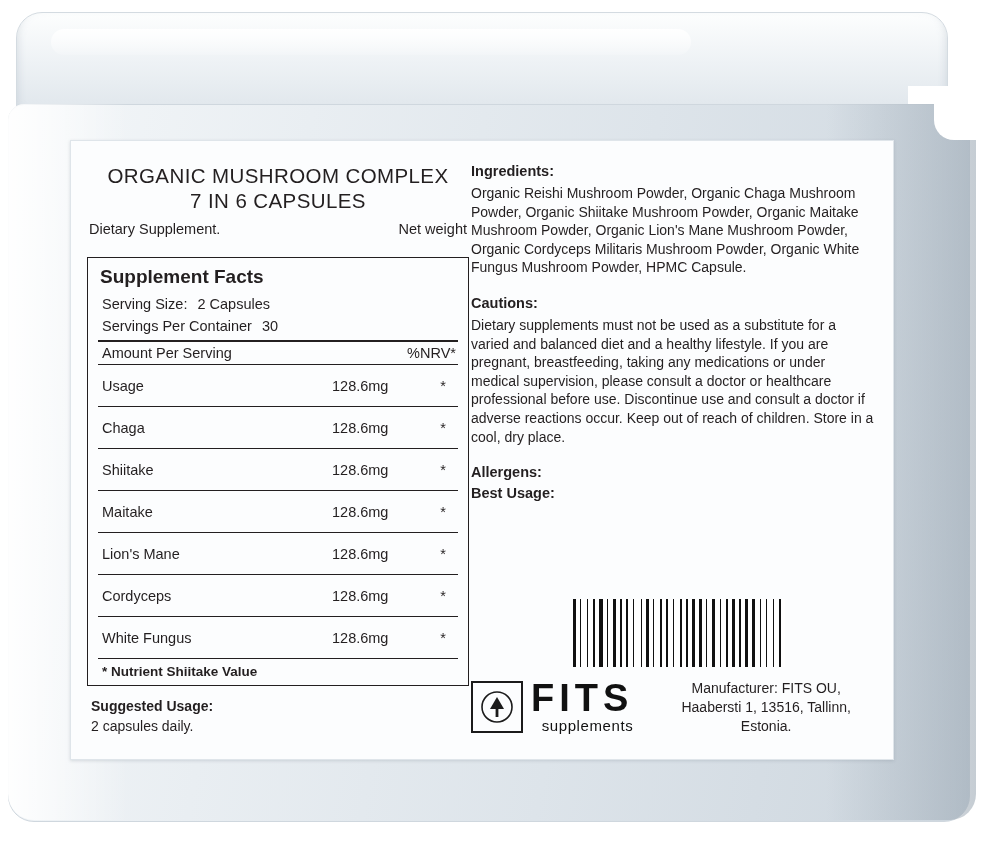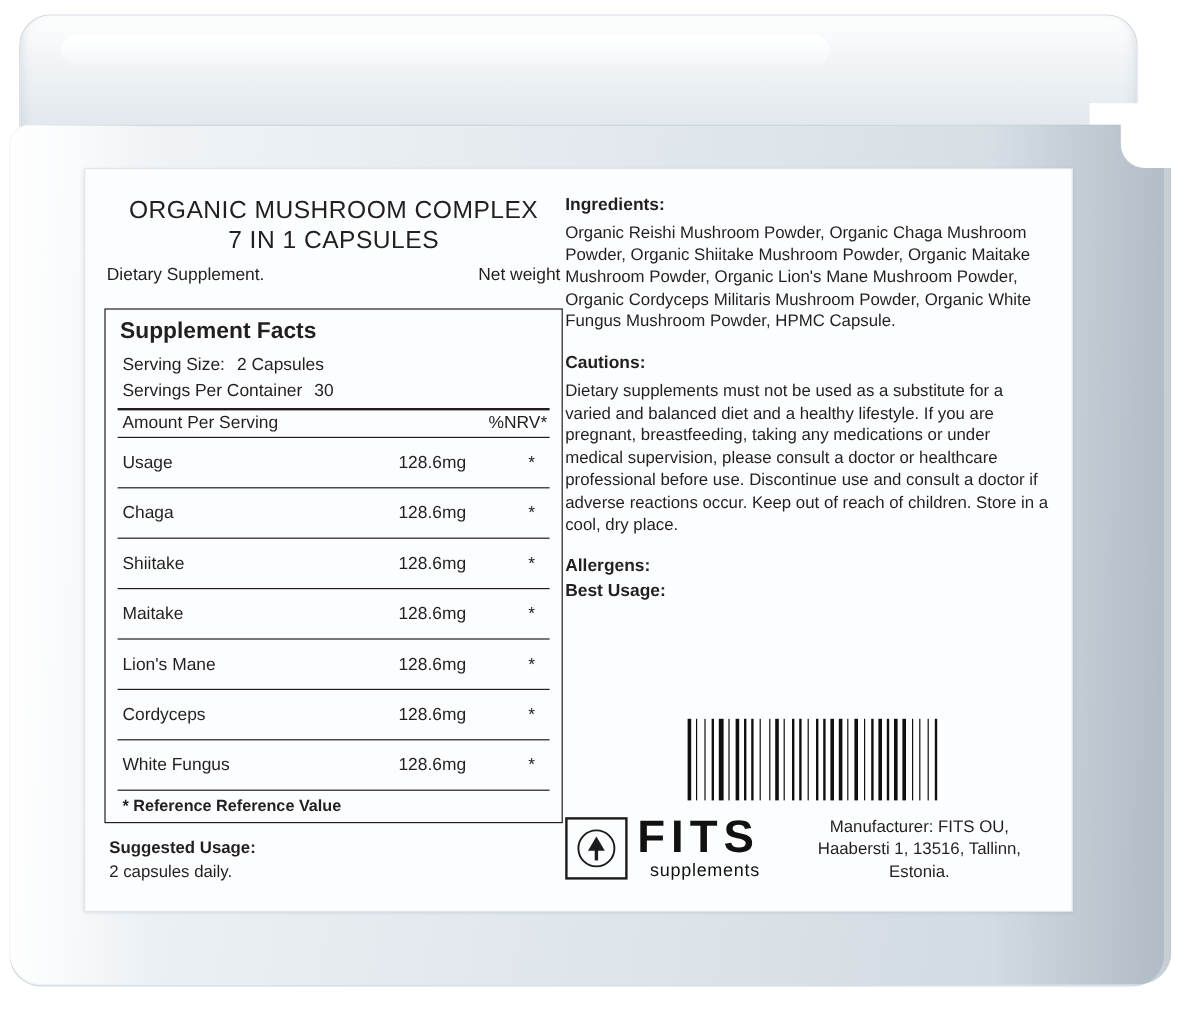--- a/index.html
+++ b/index.html
@@ -297,21 +297,21 @@
   <div class="shoulder-cut"></div>
 </div>
 
 <div id="label">
   <div class="label-cols">
 
     <div class="col-left">
 
       <div class="product-title">
         <div>ORGANIC MUSHROOM COMPLEX</div>
-        <div>7 IN 1 CAPSULES</div>
+        <div>7 IN 6 CAPSULES</div>
       </div>
 
       <div class="sub-row">
         <span>Dietary Supplement.</span>
         <span>Net weight</span>
       </div>
 
       <div class="sf-box">
         <div class="sf-title">Supplement Facts</div>
 
@@ -361,21 +361,21 @@
           <span class="name">Cordyceps</span>
           <span class="amt">128.6mg</span>
           <span class="nrv">*</span>
         </div>
         <div class="sf-row">
           <span class="name">White Fungus</span>
           <span class="amt">128.6mg</span>
           <span class="nrv">*</span>
         </div>
 
-        <div class="sf-footer">* Reference Reference Value</div>
+        <div class="sf-footer">* Nutrient Shiitake Value</div>
       </div>
 
       <div class="usage">
         <div class="usage-title">Suggested Usage:</div>
         <div class="usage-text">2 capsules daily.</div>
       </div>
     </div>
 
     <div class="col-right">
       <div class="spacer-8"></div>

